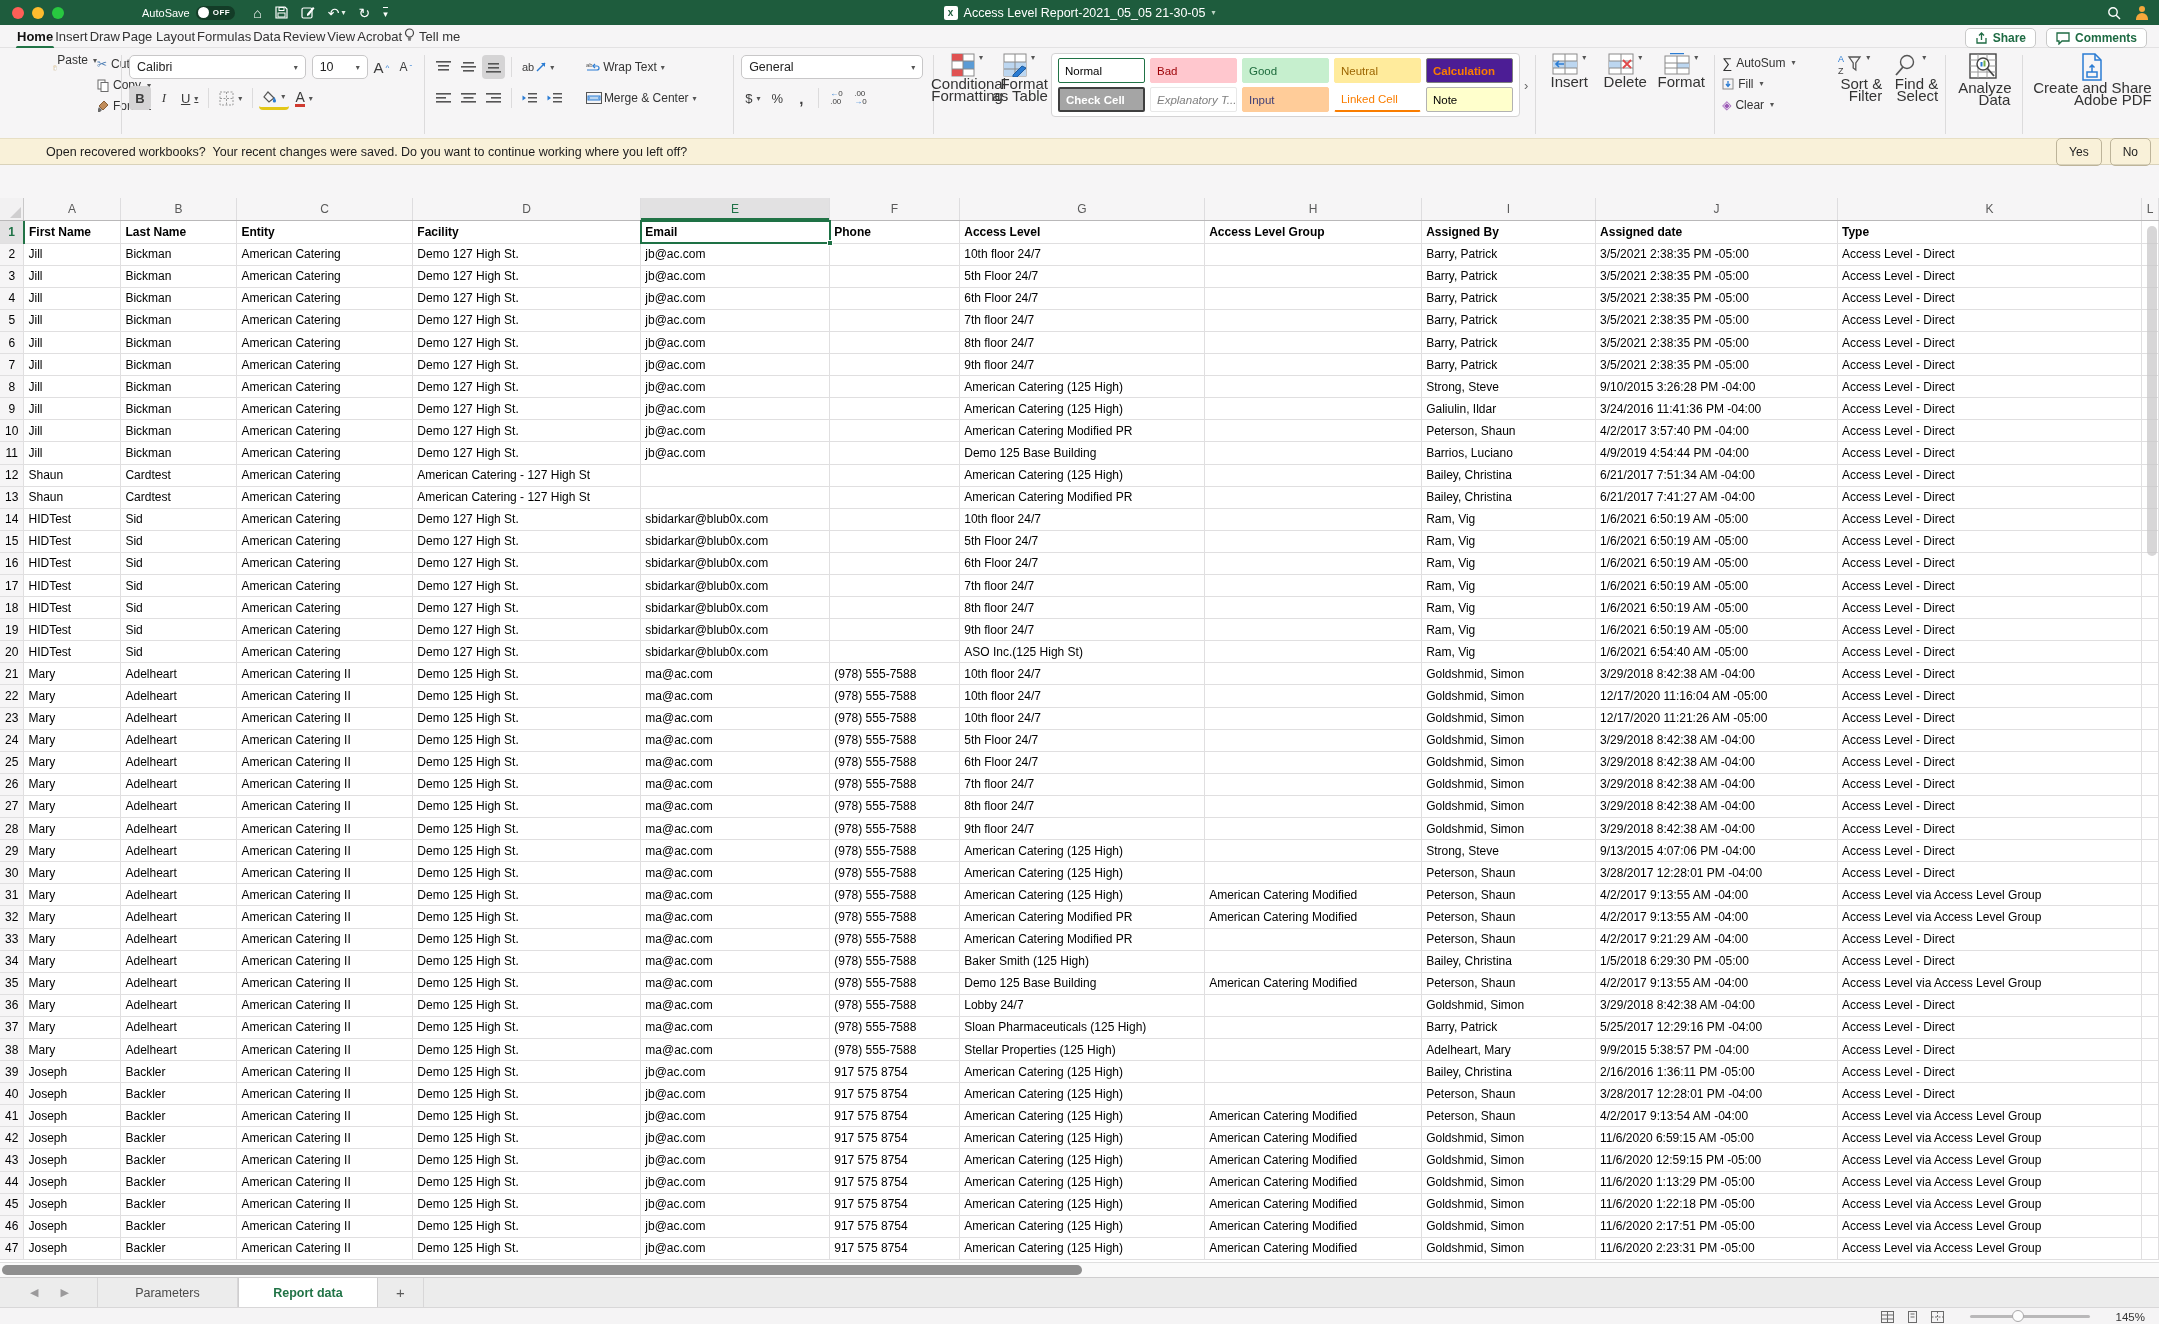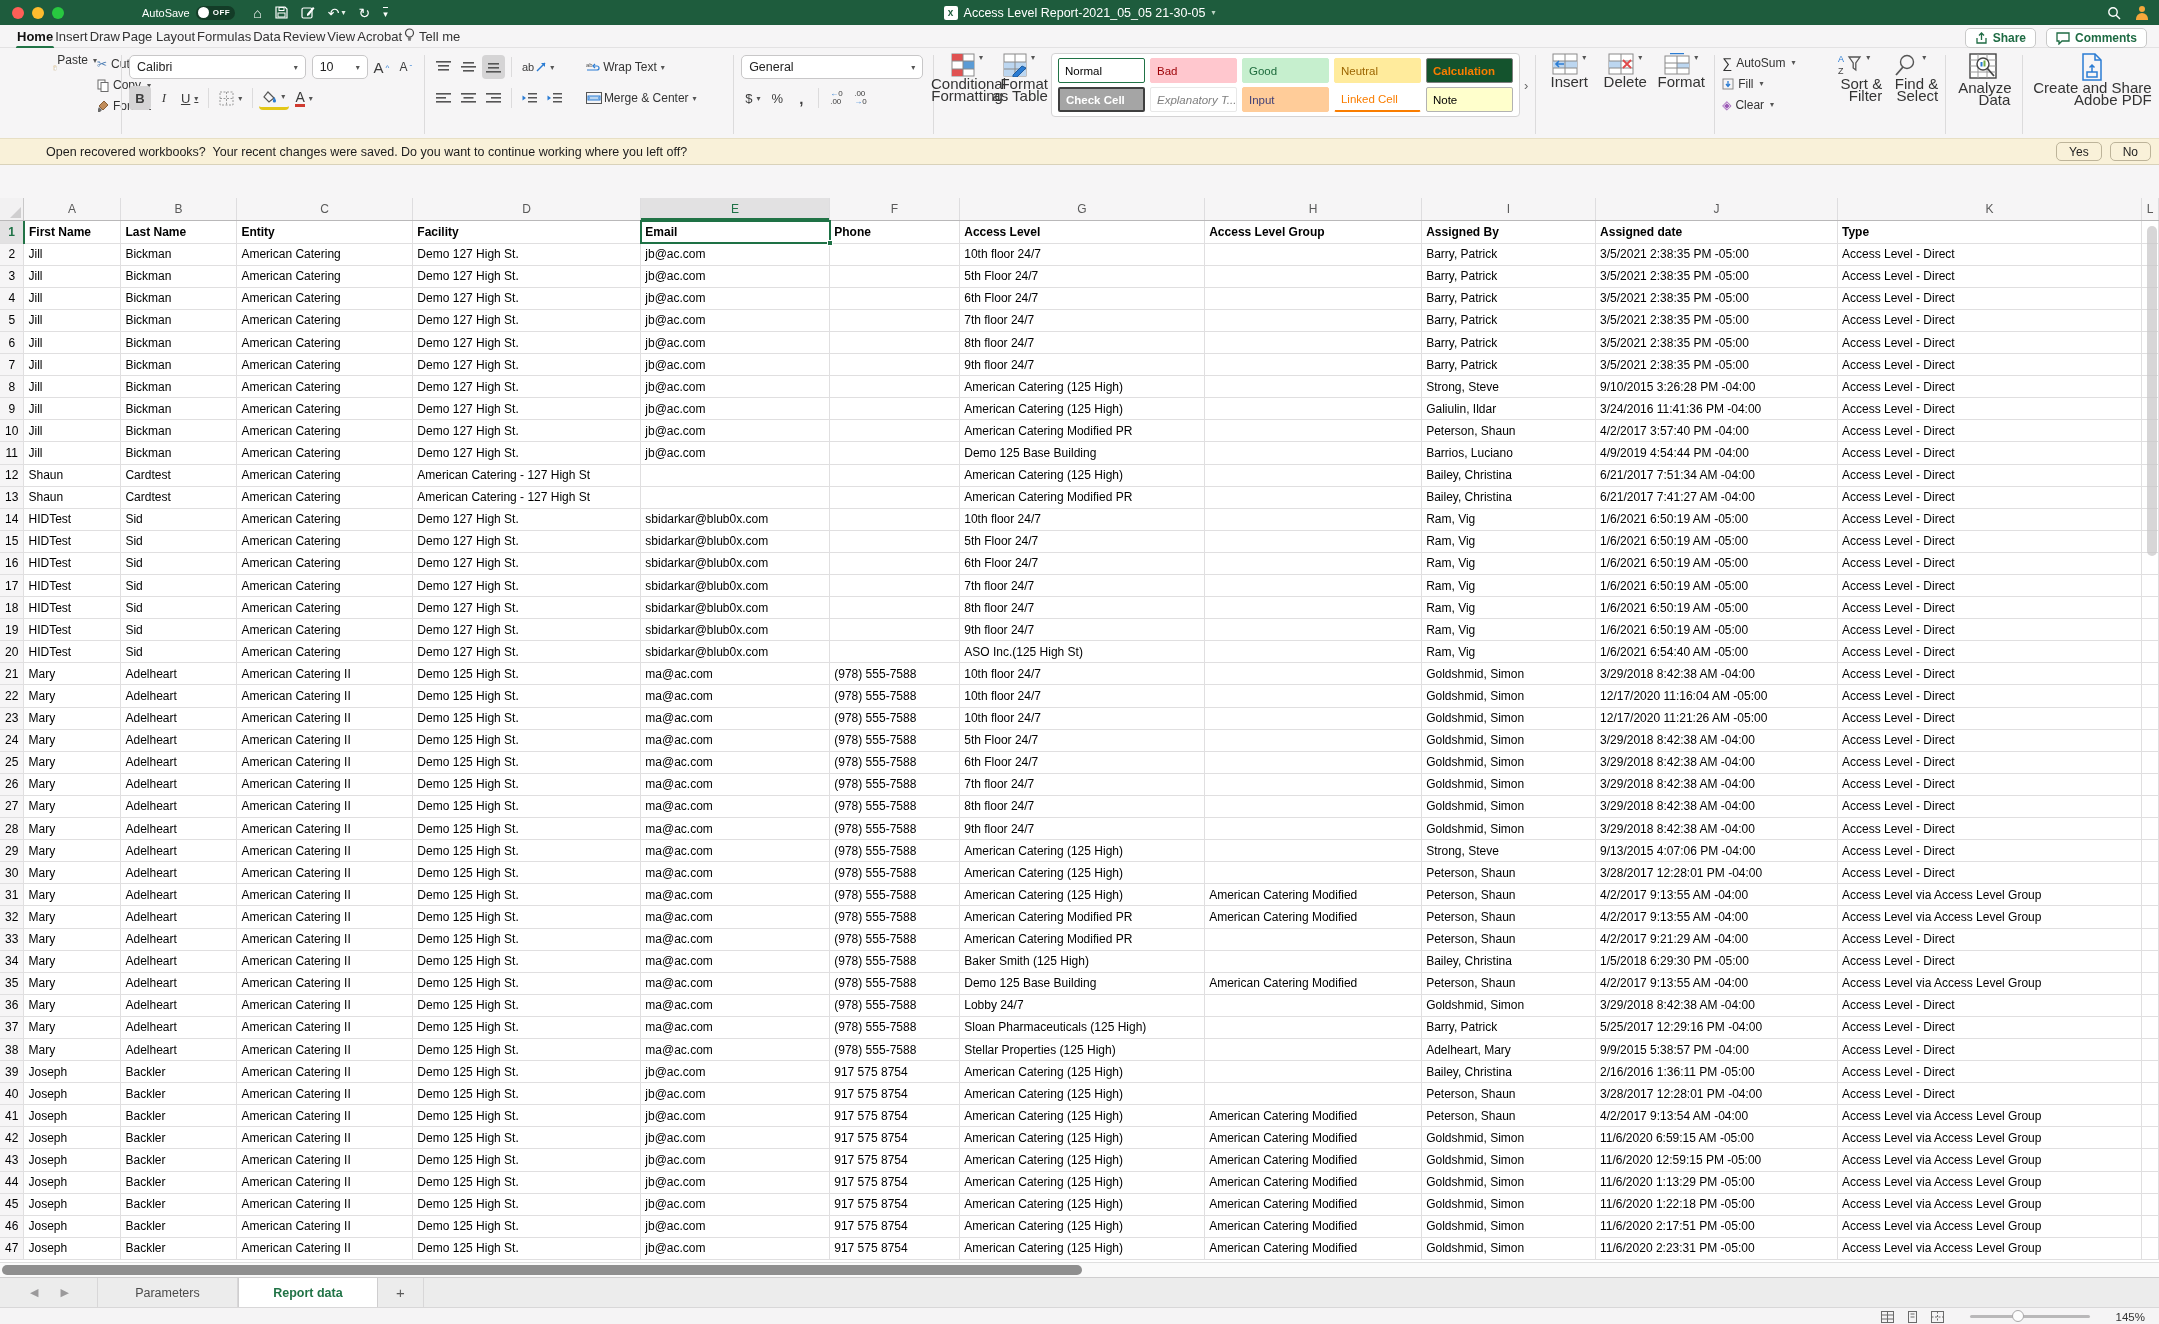--- a/index.html
+++ b/index.html
@@ -64,21 +64,21 @@
   .chip { display:flex; align-items:center; padding:0 6px; font-size:11.5px; border-radius:2px; white-space:nowrap; overflow:hidden; }
   .gal-more { display:flex; align-items:center; font-size:13px; color:#666; margin-left:4px; }
   .bru { border-bottom:3px solid #e3c718; }
   .fontA { font-size:14px; border-bottom:3px solid #d03a30; line-height:14px; }
   svg.ic { display:block; }
 
   
   .notif { position:absolute; left:0; top:138px; width:100%; height:27px; background:#f9f1d9; border-top:1px solid #e7dfc4; border-bottom:1px solid #d9d2ba; display:flex; align-items:center; }
   .notif-msg { margin-left:46px; font-size:12.5px; color:#1d1d1d; white-space:pre; }
   .notif-btns { position:absolute; right:8px; display:flex; gap:8px; }
-  .nbtn { border:1px solid #bdb49a; border-radius:5px; background:transparent; height:19px; padding:0 12px; font-size:12px; color:#222; display:flex; align-items:center; }
+  .nbtn { border:1px solid #bdb49a; border-radius:5px; background:transparent; height:28px; padding:0 12px; font-size:12px; color:#222; display:flex; align-items:center; }
 
   
   .fbar { position:absolute; left:0; top:165px; width:100%; height:33px; background:#fff; border-bottom:1px solid #d0cfd0; display:flex; align-items:stretch; }
   .namebox { width:62px; display:flex; align-items:center; justify-content:space-between; padding:0 4px 0 10px; border-right:1px solid #d9d8d9; font-size:12.5px; color:#222; }
   .steppers { display:flex; flex-direction:column; font-size:6px; color:#777; line-height:6px; }
   .fb-icons { display:flex; align-items:center; gap:12px; padding:0 10px; border-right:1px solid #e4e3e4; }
   .fb-x, .fb-ck { color:#bdbcbd; font-size:13px; }
   .fb-fx { font-family:"Liberation Serif","DejaVu Serif",serif; font-style:italic; color:#6f6f6f; font-size:14px; }
   .fb-val { display:flex; align-items:center; padding-left:10px; font-size:12.5px; color:#111; }
 
@@ -466,21 +466,21 @@
             </svg>
           <span class="chev">▾</span>
         </span>
         <span class="cap" style="width:58px;">Format as Table</span>
       </div>
       <div class="gallery" id="styleGallery">
           <div class="chip" style="background: rgb(255, 255, 255); color: rgb(0, 0, 0); border: 1.5px solid rgb(33, 115, 70);">Normal</div>
           <div class="chip" style="background: rgb(255, 199, 206); color: rgb(156, 0, 6); border: 1px solid rgb(255, 199, 206);">Bad</div>
           <div class="chip" style="background: rgb(198, 239, 206); color: rgb(29, 107, 60); border: 1px solid rgb(198, 239, 206);">Good</div>
           <div class="chip" style="background: rgb(255, 235, 156); color: rgb(156, 101, 0); border: 1px solid rgb(255, 235, 156);">Neutral</div>
-          <div class="chip" style="background: #14532d; color: rgb(250, 125, 0); border: 1px solid rgb(127, 127, 127); font-weight: bold;">Calculation</div>
+          <div class="chip" style="background: #4c1d95; color: rgb(250, 125, 0); border: 1px solid rgb(127, 127, 127); font-weight: bold;">Calculation</div>
           <div class="chip" style="background: rgb(165, 165, 165); color: rgb(255, 255, 255); border: 2px solid rgb(63, 63, 63); font-weight: bold;">Check Cell</div>
           <div class="chip" style="background: rgb(255, 255, 255); color: rgb(127, 127, 127); border: 1px solid rgb(232, 232, 232); font-style: italic;">Explanatory T...</div>
           <div class="chip" style="background: rgb(255, 204, 153); color: rgb(63, 63, 118); border: 1px solid rgb(255, 204, 153);">Input</div>
           <div class="chip" style="background: rgb(255, 255, 255); color: rgb(250, 125, 0); border-width: 1px 1px 2px; border-style: solid; border-color: rgb(255, 255, 255) rgb(255, 255, 255) rgb(250, 125, 0); border-image: initial;">Linked Cell</div>
           <div class="chip" style="background: rgb(255, 255, 204); color: rgb(0, 0, 0); border: 1px solid rgb(178, 178, 178);">Note</div>
         </div>
       <div class="gal-more">›</div>
     </div>
 
     <div class="vsep"></div>

